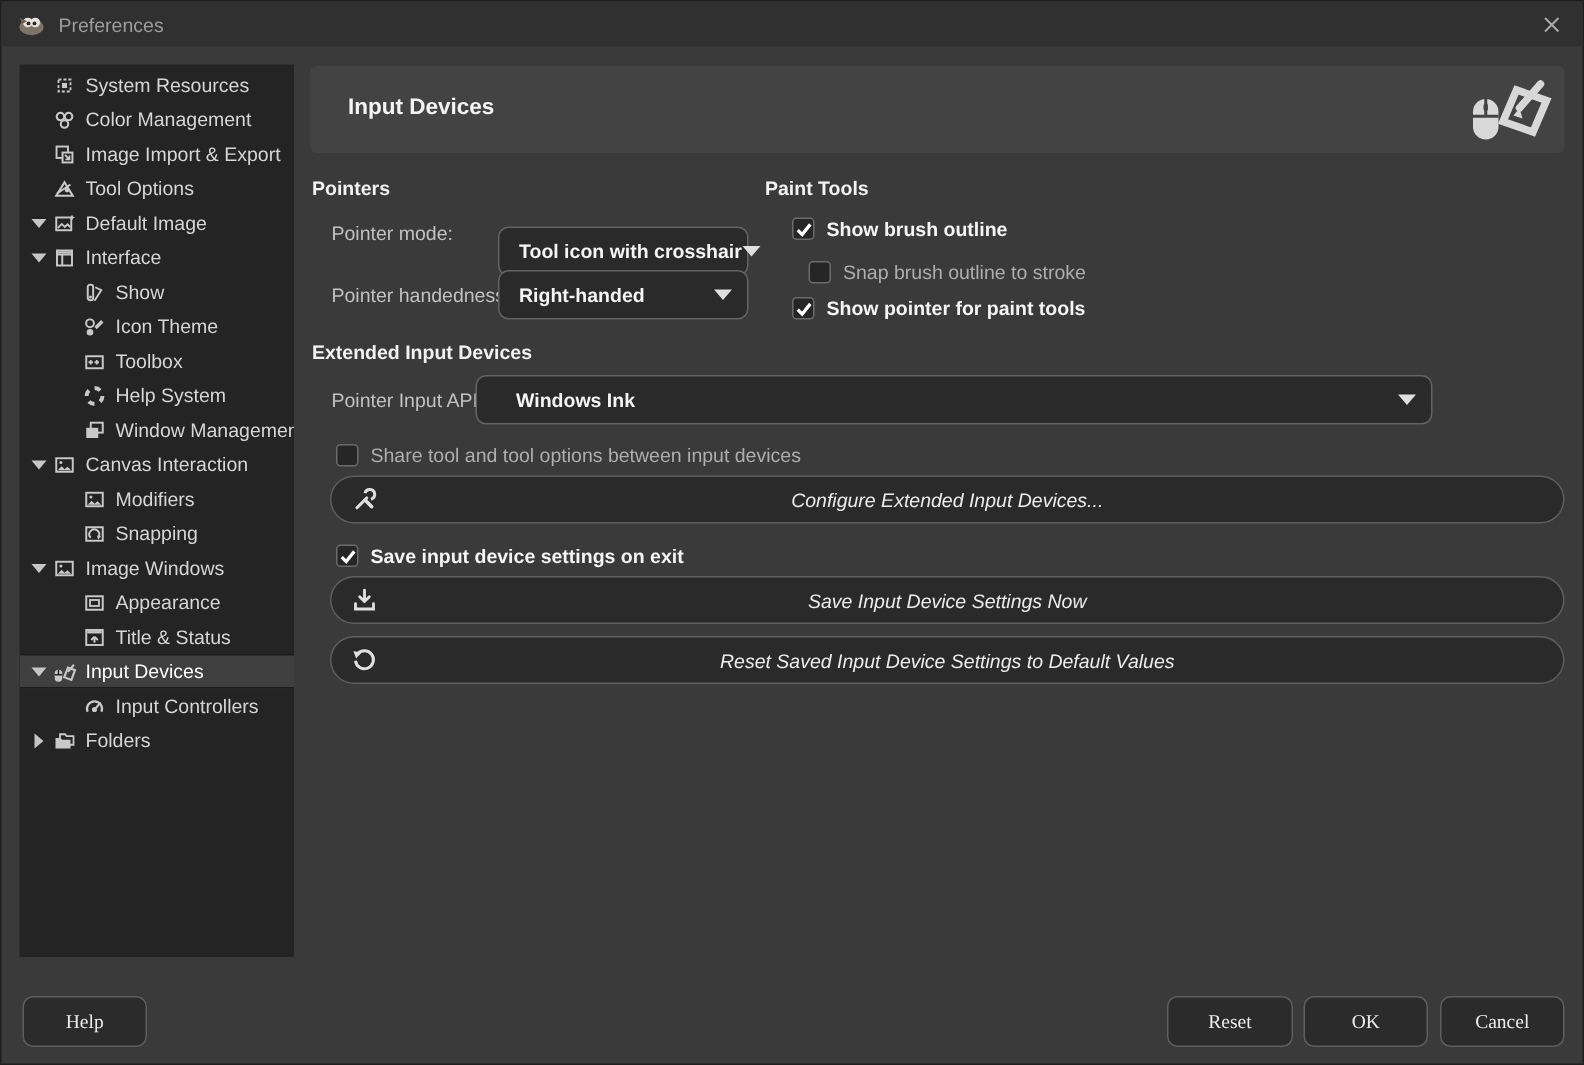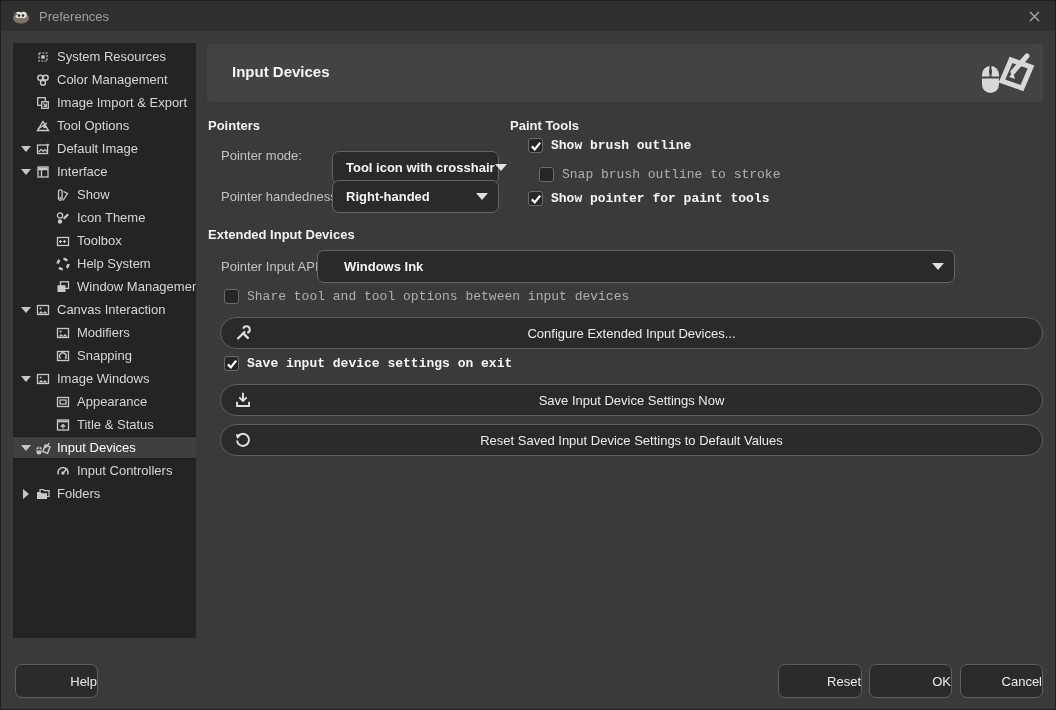--- a/index.html
+++ b/index.html
@@ -34,35 +34,35 @@
   .header-band h1{position:absolute;left:25px;top:19px;margin:0;font-size:15px;font-weight:bold;color:#f4f4f4;}
   .header-icon{position:absolute;right:8px;top:9px;width:58px;height:42px;}
   .section-title{position:absolute;font-weight:bold;color:#f2f2f2;font-size:13px;}
   .fieldlabel{position:absolute;color:#c2c2c2;}
   .dropdown{position:absolute;height:33px;background:#2a2a2a;border:1px solid #636363;border-radius:7px;
             box-sizing:border-box;display:flex;align-items:center;padding:0 10px 0 13px;cursor:default;}
   .dropdown .dd-value{font-weight:bold;color:#f5f5f5;white-space:nowrap;}
   .dropdown .dd-arrow{margin-left:auto;border-left:6px solid transparent;border-right:6px solid transparent;
                       border-top:7px solid #e0e0e0;}
   .dd-indent{padding-left:26px;}
-  .check-row{position:absolute;display:flex;align-items:flex-start;height:22px;cursor:default;font-family:Liberation Mono, monospace;}
+  .check-row{position:absolute;display:flex;align-items:flex-end;height:22px;cursor:default;}
   .checkbox{width:15px;height:15px;min-width:15px;background:#262626;border:1px solid #6b6b6b;border-radius:3px;
             margin-right:8px;display:flex;align-items:center;justify-content:center;box-sizing:border-box;}
   .checkbox svg{display:none;}
   .check-row.checked .checkbox svg{display:block;}
   .check-label{color:#aeaeae;white-space:nowrap;}
   .check-row.checked .check-label{font-weight:bold;color:#f5f5f5;}
   .wide-btn{position:absolute;left:13px;width:823px;height:32px;background:#2a2a2a;border:1px solid #5e5e5e;
-            border-radius:16px;box-sizing:border-box;display:flex;align-items:center;cursor:default;}
+            border-radius:16px;box-sizing:border-box;display:flex;align-items:center;cursor:default;font-style:italic;}
   .wide-btn .btn-icon{position:absolute;left:13px;width:18px;height:18px;display:flex;align-items:center;}
   .wide-btn .btn-label{position:absolute;left:0;right:0;text-align:center;color:#ececec;}
   
   .footer-btn{position:absolute;top:663px;height:34px;background:#2b2b2b;border:1px solid #5e5e5e;
-              border-radius:7px;box-sizing:border-box;display:flex;align-items:center;justify-content:flex-end;
-              color:#ececec;cursor:default;}
+              border-radius:7px;box-sizing:border-box;display:flex;align-items:center;justify-content:center;
+              color:#ececec;cursor:default;font-family:Liberation Serif, serif;}
 </style>
 </head>
 <body>
 
 <div class="window">
 
   <div class="titlebar">
     <span class="ticon">
       <svg width="20" height="15" viewBox="0 0 20 15">
         <ellipse cx="10" cy="9" rx="8" ry="5.5" fill="#7d7468"></ellipse>

